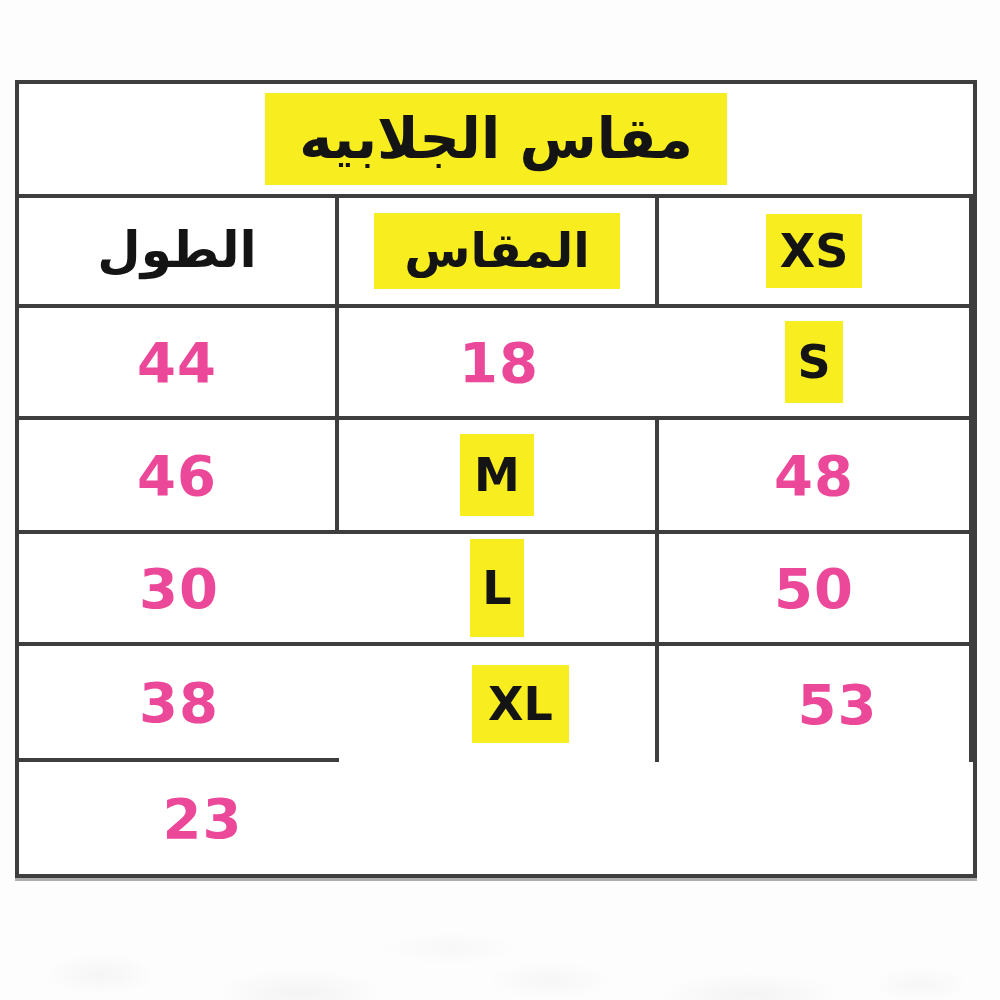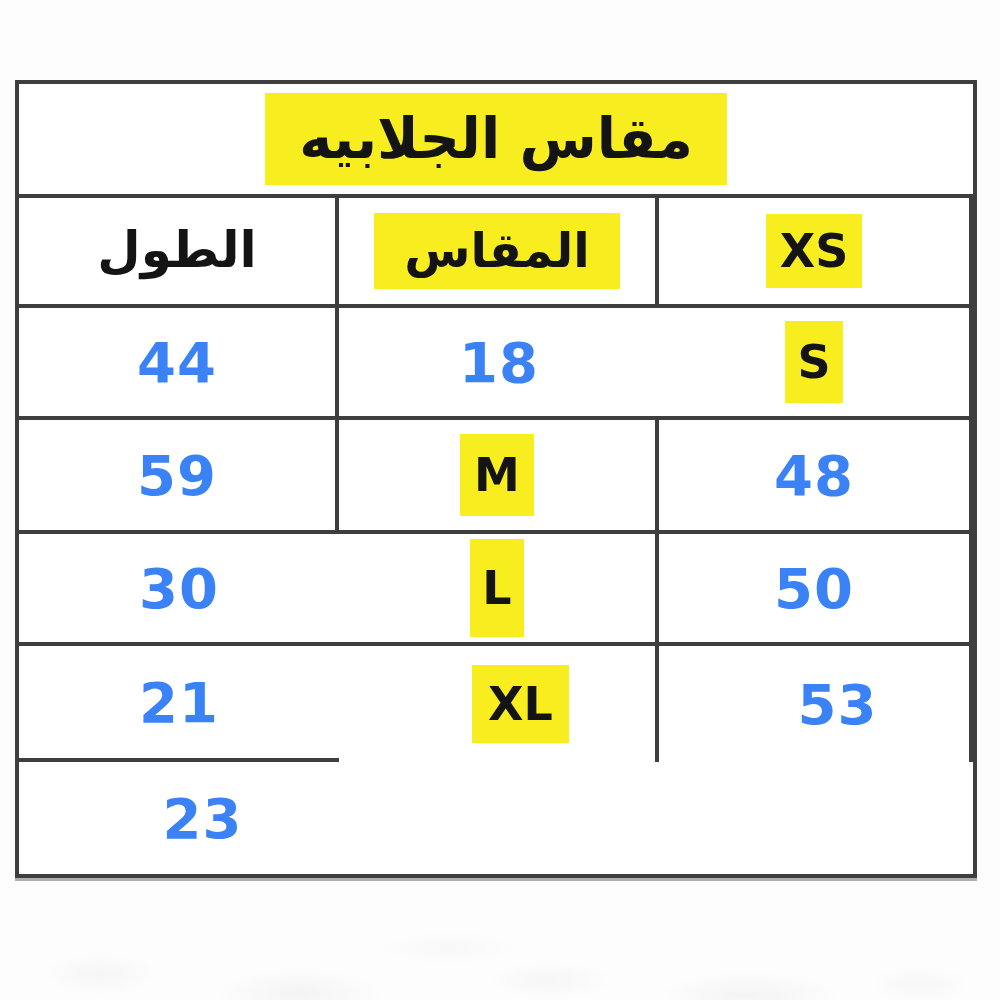--- a/index.html
+++ b/index.html
@@ -84,21 +84,21 @@
   }
   .hl-xs { padding: 14px 14px; }
   .hl-s  { padding: 18px 12px; }
   .hl-m  { padding: 18px 14px; }
   .hl-l  { padding: 26px 12px; }
   .hl-xl { padding: 16px 16px; }
 
   .num {
     font-weight: 700;
     font-size: 56px;
-    color: #3b82f6;
+    color: #ec4899;
     letter-spacing: 1px;
   }
 </style>
 </head>
 <body>
 
 <div class="canvas">
   <div class="paper-noise"></div>
 
   <div class="size-table">
@@ -121,41 +121,41 @@
       <span class="num">44</span>
     </div>
     <div class="cell last-col">
       <span class="num">18</span>
     </div>
 
     <div class="cell">
       <span class="size-label hl hl-s">S</span>
     </div>
     <div class="cell">
-      <span class="num">59</span>
+      <span class="num">46</span>
     </div>
 
     <div class="cell">
       <span class="size-label hl hl-m">M</span>
     </div>
     <div class="cell">
       <span class="num">48</span>
     </div>
     <div class="cell last-col">
       <span class="num">30</span>
     </div>
 
     <div class="cell">
       <span class="size-label hl hl-l">L</span>
     </div>
     <div class="cell">
       <span class="num">50</span>
     </div>
     <div class="cell last-col">
-      <span class="num">21</span>
+      <span class="num">38</span>
     </div>
 
     <div class="cell last-row">
       <span class="size-label hl hl-xl">XL</span>
     </div>
     <div class="cell last-row">
       <span class="num">53</span>
     </div>
     <div class="cell last-col last-row">
       <span class="num">23</span>

